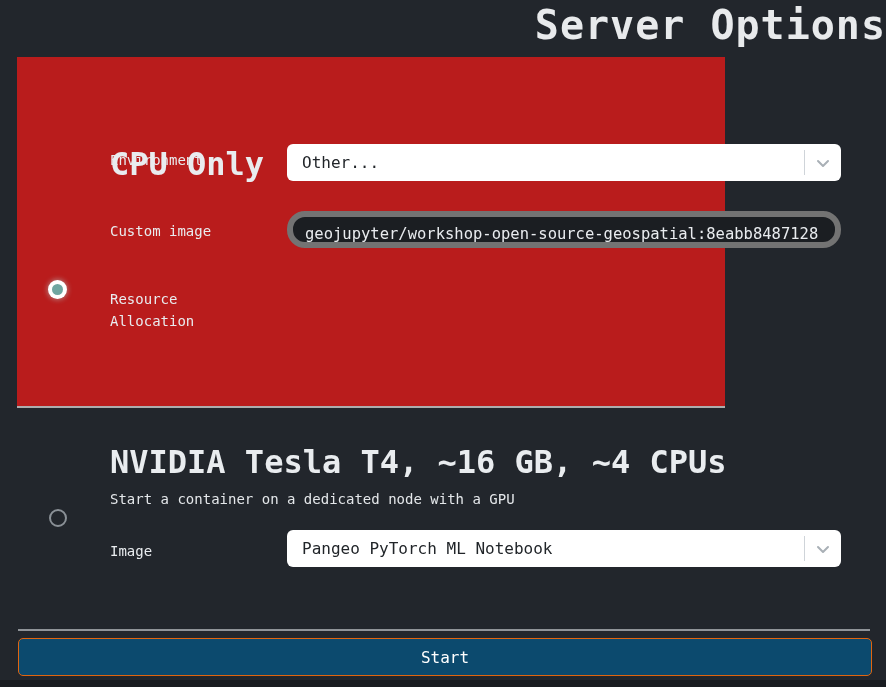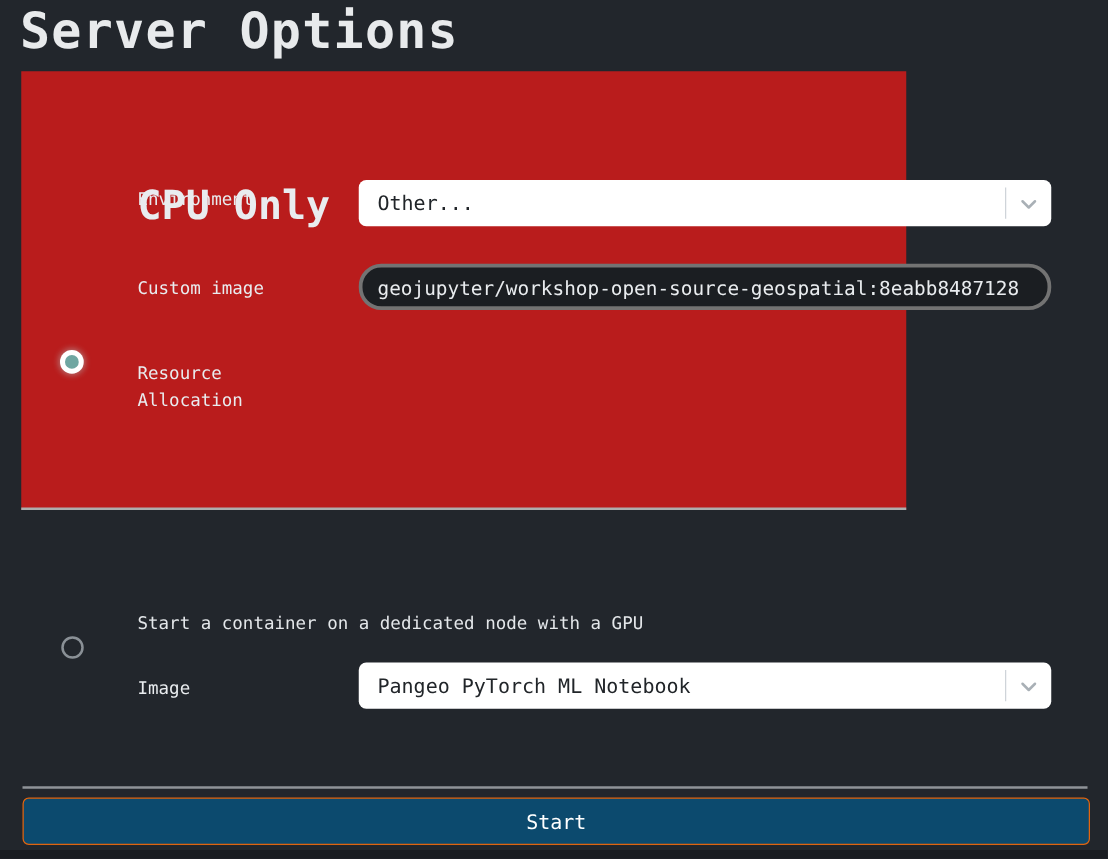--- a/index.html
+++ b/index.html
@@ -9,22 +9,22 @@
   .screen {
     position: relative;
     width: 886px;
     height: 687px;
     background: #22262c;
     overflow: hidden;
   }
 
   .page-title {
     position: absolute;
-    top: 2px; left: 16px; right: 0;
-    text-align: left;
+    top: 2px; left: 0; right: 0;
+    text-align: right;
     font-size: 40px;
     font-weight: 600;
     letter-spacing: 1px;
     color: #e8eaec;
   }
 
   
   .option-selected {
     position: absolute;
     left: 17px; top: 57px;
@@ -125,21 +125,21 @@
     margin-top: -9px;
     width: 18px; height: 18px;
     color: #a9b0b6;
   }
 
   .text-input {
     position: absolute;
     left: 270px;
     width: 554px; height: 37px;
     background: #1b1e22;
-    border: 3px solid #737373;
+    border: 6px solid #737373;
     border-radius: 18px;
     color: #e9ecef;
     font-family: "DejaVu Sans Mono", "Liberation Mono", monospace;
     font-size: 15.5px;
     padding: 0 4px 0 12px;
     outline: none;
     white-space: nowrap;
     overflow: hidden;
     line-height: 35px;
   }
@@ -197,20 +197,21 @@
     <div class="field-label" style="top:163px;">Custom image</div>
     <div class="text-input" style="top:154px;">geojupyter/workshop-open-source-geospatial:8eabb8487128</div>
 
     <div class="field-label" style="top:231px;">Resource Allocation</div>
   </div>
 
   <div class="option-unselected">
 
     <div class="radio off"></div>
 
+    <div class="section-title" style="top:33px;">NVIDIA Tesla T4, ~16 GB, ~4 CPUs</div>
     <div class="section-desc" style="top:81px;">Start a container on a dedicated node with a GPU</div>
 
     <div class="field-label" style="top:130px;">Image</div>
     <div class="select" style="top:120px; height:37px;">
       <div class="value" style="top:9px;">Pangeo PyTorch ML Notebook</div>
       <div class="sep"></div>
       <svg class="chev" viewBox="0 0 18 18">
         <path d="M4 7 L9 12 L14 7" fill="none" stroke="currentColor" stroke-width="2" stroke-linecap="round" stroke-linejoin="round"></path>
       </svg>
     </div>

